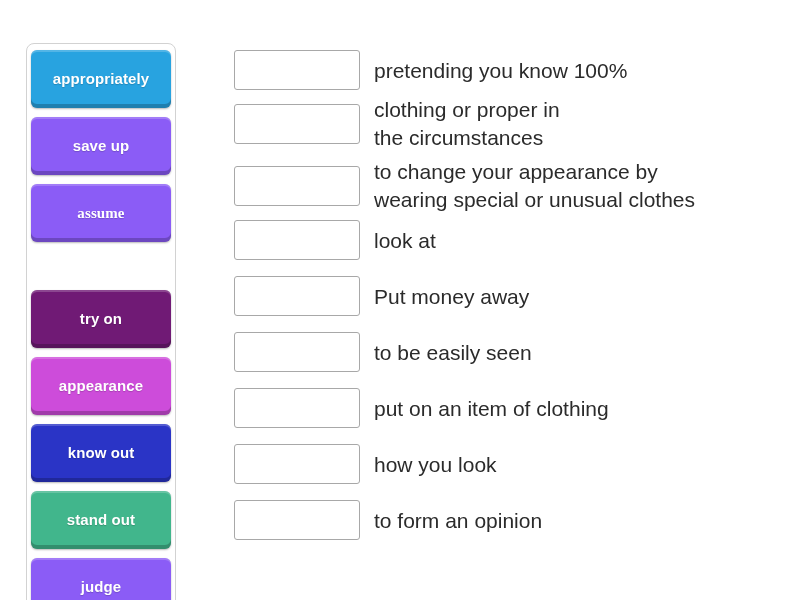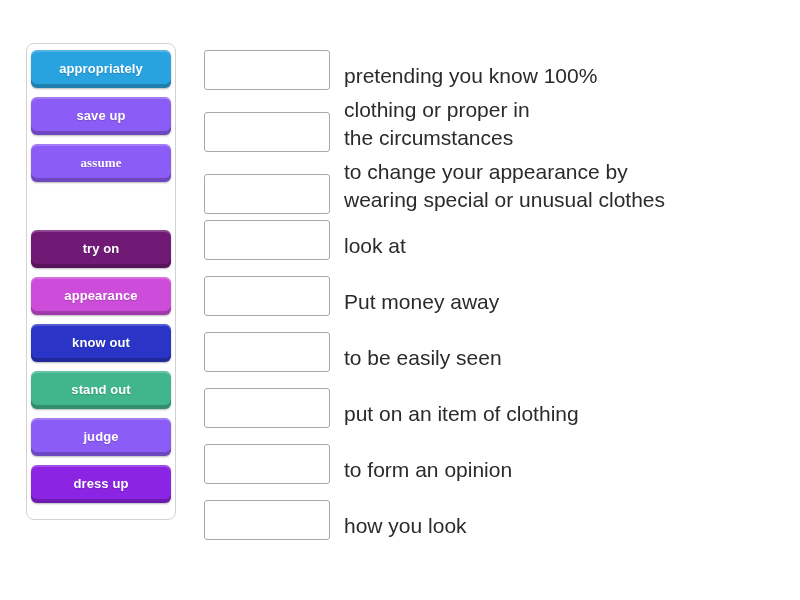--- a/index.html
+++ b/index.html
@@ -32,28 +32,28 @@
     border: 1px solid #d2d2d2;
     border-radius: 8px;
     background: #ffffff;
     padding: 6px 0 6px 0;
   }
 
   .tile {
     position: relative;
     box-sizing: border-box;
     width: 140px;
-    height: 38px;
+    height: 58px;
     margin: 0 auto 9px auto;
     border-radius: 6px;
     display: flex;
     align-items: center;
     justify-content: center;
     color: #ffffff;
-    font-size: 13px;
+    font-size: 15px;
     font-weight: bold;
     letter-spacing: 0.1px;
     text-align: center;
     line-height: 1.1;
     cursor: grab;
     user-select: none;
     box-shadow: inset 0 -4px 0 rgba(0,0,0,0.22),
                 inset 0 2px 0 rgba(255,255,255,0.20),
                 0 1px 2px rgba(0,0,0,0.28);
     text-shadow: 0 1px 1px rgba(0,0,0,0.18);
@@ -63,22 +63,23 @@
   
   .rows {
     position: absolute;
     left: 204px;
     top: 50px;
     width: 580px;
   }
 
   .row {
     display: flex;
-    align-items: flex-end;
+    align-items: center;
     margin-bottom: 16px;
+    margin-left: 30px;
   }
   .row.tight { margin-bottom: 6px; }
 
   .dropbox {
     flex: 0 0 auto;
     box-sizing: border-box;
     width: 126px;
     height: 40px;
     background: #ffffff;
     border: 1px solid #a8a8a8;
@@ -169,23 +170,23 @@
       <div class="definition">to be easily seen</div>
     </div>
 
     <div class="row">
       <div class="dropbox"></div>
       <div class="definition">put on an item of clothing</div>
     </div>
 
     <div class="row">
       <div class="dropbox"></div>
-      <div class="definition">to form an opinion</div>
+      <div class="definition">how you look</div>
     </div>
 
     <div class="row">
       <div class="dropbox"></div>
-      <div class="definition">how you look</div>
+      <div class="definition">to form an opinion</div>
     </div>
 
   </div>
 
 </div>
 
 </body></html>

